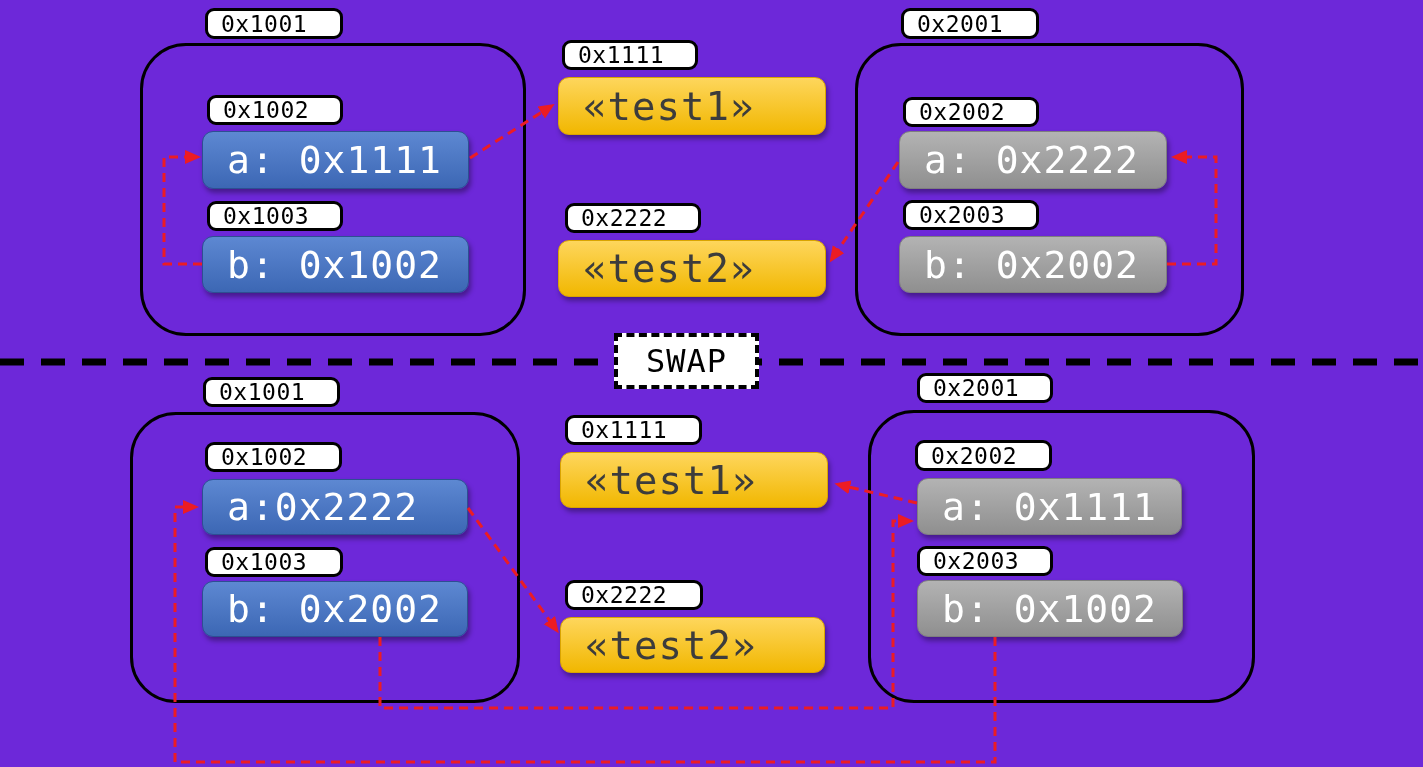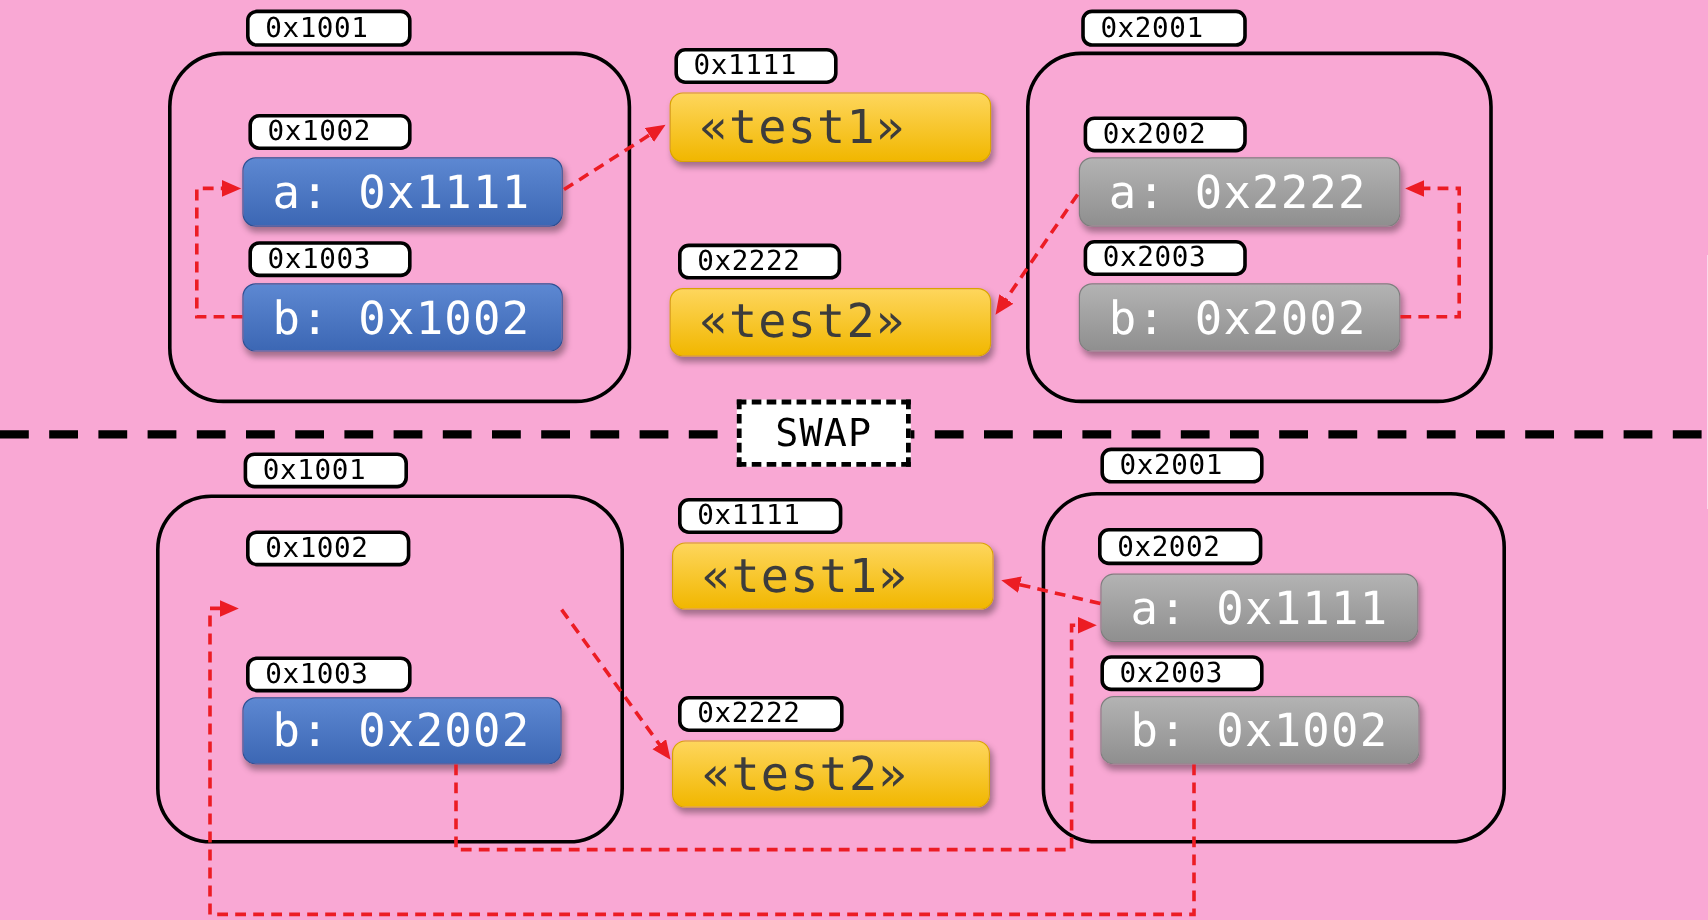--- a/index.html
+++ b/index.html
@@ -1,17 +1,17 @@
 <!DOCTYPE html>
 <html><head>
 <meta charset="utf-8">
 <style>
   html,body { margin:0; padding:0; background:#ffffff; }
   .stage {
-    position:relative; width:1423px; height:767px; background:#f9a8d4;
+    position:relative; width:1423px; height:767px; background:#6d28d9;
     overflow:hidden; font-family:"DejaVu Sans Mono", monospace;
   }
   .obj {
     position:absolute; border:3px solid #000; border-radius:46px;
     background:transparent; box-sizing:border-box; z-index:1;
   }
   .addr {
     position:absolute; background:#fff; border:3px solid #000; border-radius:9px;
     box-sizing:border-box; display:flex; align-items:center; padding-left:13px;
     font-size:23px; color:#000; z-index:1; letter-spacing:0.5px;
@@ -56,20 +56,21 @@
   <div class="addr" style="left:903px; top:97px; width:136px; height:30px;">0x2002</div>
   <div class="slot gray" style="left:899px; top:131px; width:268px; height:58px;">a: 0x2222</div>
   <div class="addr" style="left:903px; top:200px; width:136px; height:30px;">0x2003</div>
   <div class="slot gray" style="left:899px; top:236px; width:268px; height:57px;">b: 0x2002</div>
 
   <div class="swap-box">SWAP</div>
 
   <div class="obj" style="left:130px; top:412px; width:390px; height:291px;"></div>
   <div class="addr" style="left:203px; top:377px; width:137px; height:30px;">0x1001</div>
   <div class="addr" style="left:205px; top:442px; width:137px; height:30px;">0x1002</div>
+  <div class="slot blue" style="left:202px; top:479px; width:266px; height:56px;">a:0x2222</div>
   <div class="addr" style="left:205px; top:547px; width:138px; height:30px;">0x1003</div>
   <div class="slot blue" style="left:202px; top:581px; width:266px; height:56px;">b: 0x2002</div>
 
   <div class="addr" style="left:565px; top:415px; width:137px; height:30px;">0x1111</div>
   <div class="slot yellow" style="left:560px; top:452px; width:268px; height:56px;">«test1»</div>
   <div class="addr" style="left:565px; top:580px; width:138px; height:30px;">0x2222</div>
   <div class="slot yellow" style="left:560px; top:617px; width:265px; height:56px;">«test2»</div>
 
   <div class="obj" style="left:868px; top:410px; width:387px; height:293px;"></div>
   <div class="addr" style="left:917px; top:373px; width:136px; height:30px;">0x2001</div>

